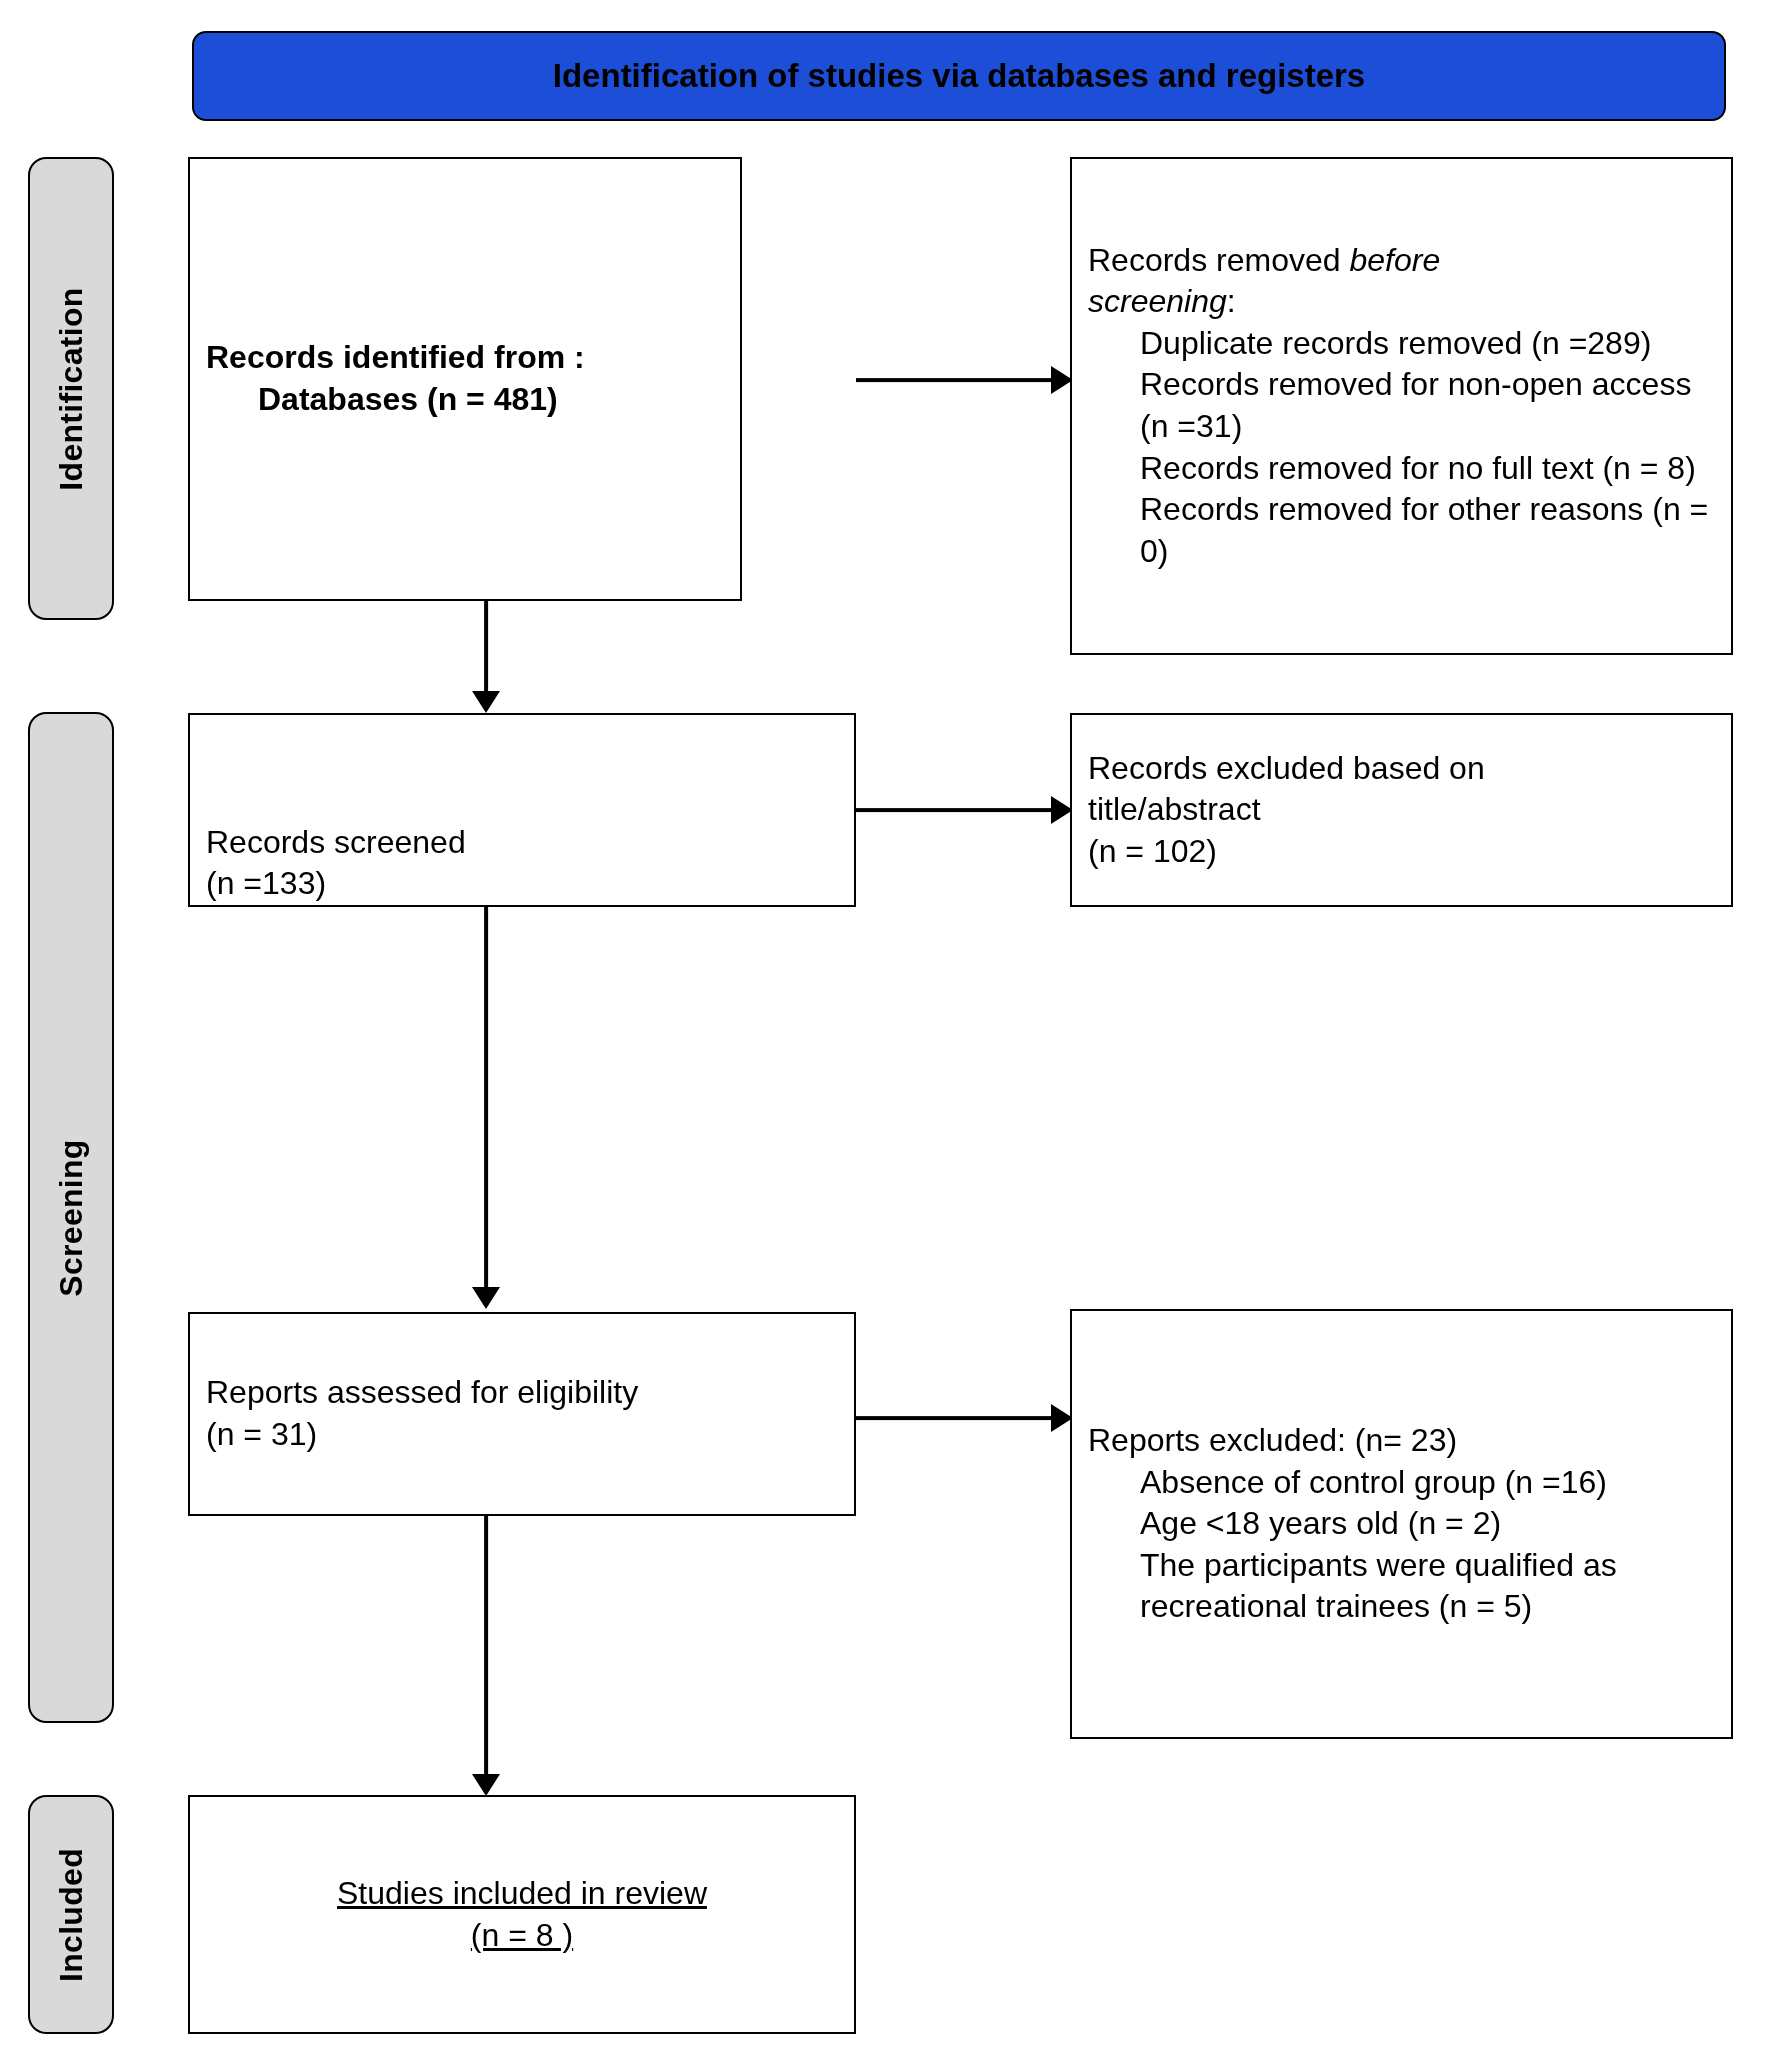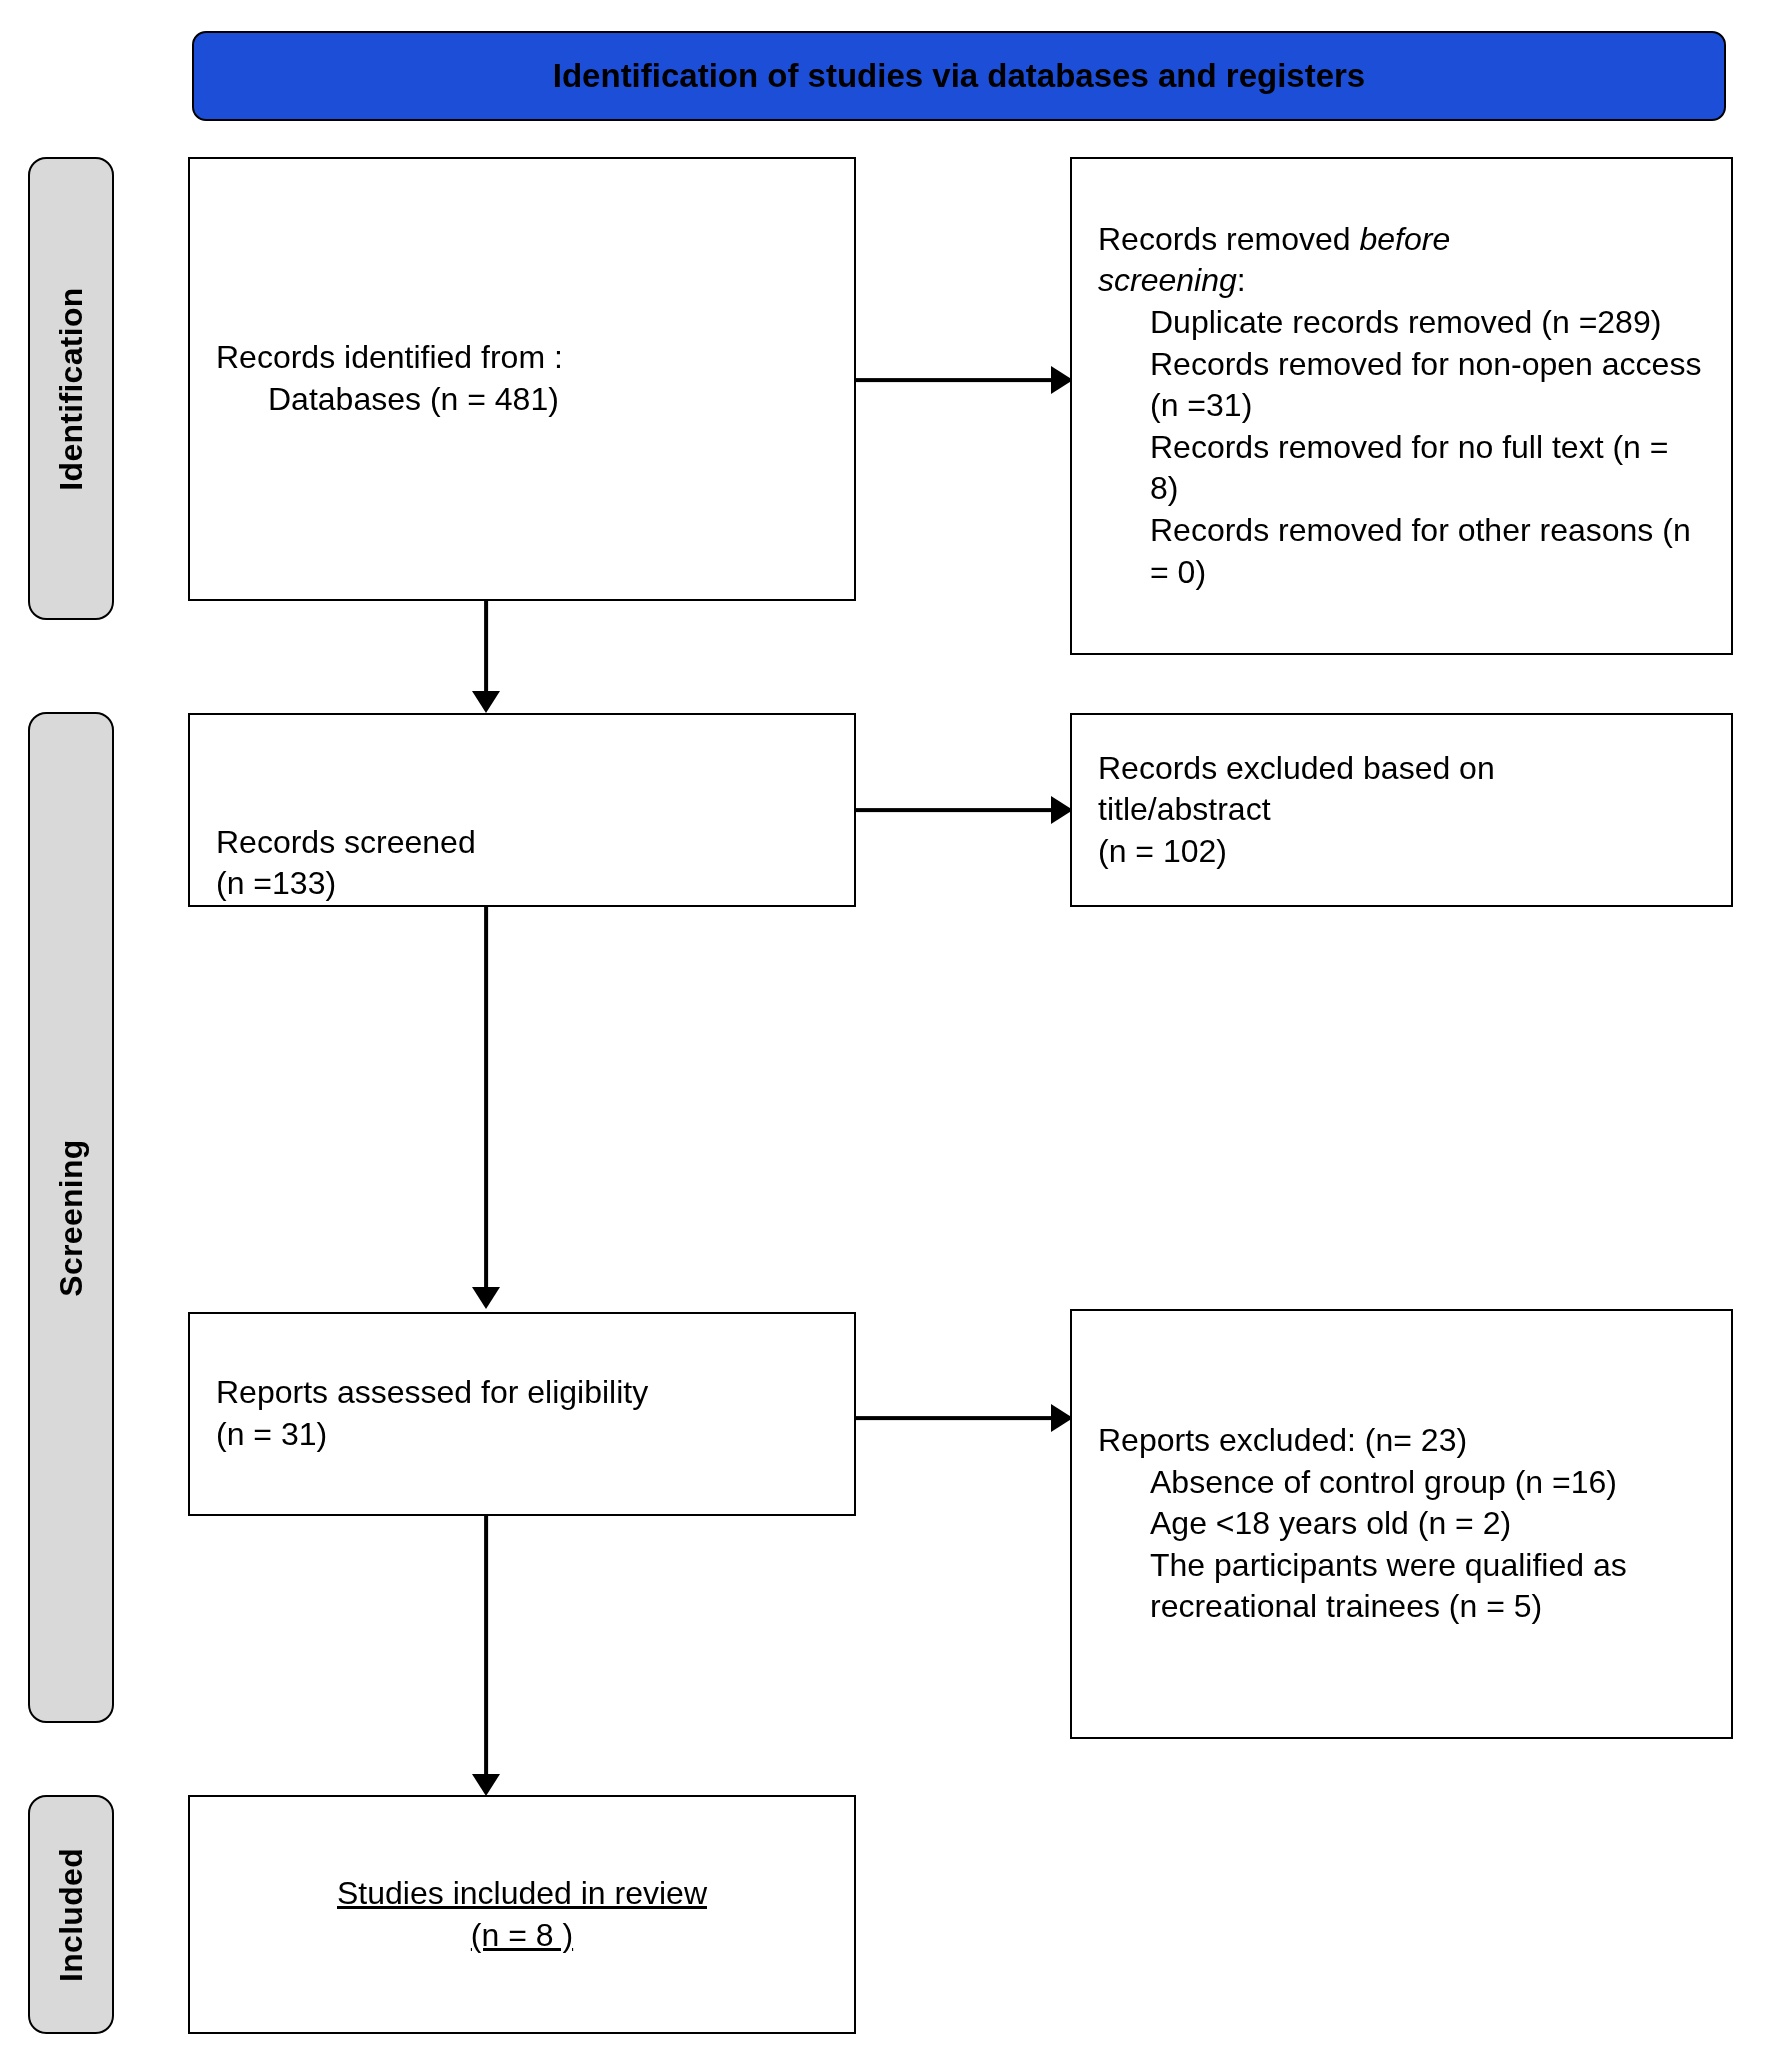--- a/index.html
+++ b/index.html
@@ -63,21 +63,21 @@
     border: 2.7px solid #000000;
     box-sizing: border-box;
     display: flex;
     flex-direction: column;
     justify-content: center;
   }
   .flow-box .box-text {
     font-size: 32px;
     line-height: 1.30;
     color: #000000;
-    padding: 0 26px;
+    padding: 0 16px;
   }
   .flow-box .box-text.centered { text-align: center; }
   .indent-1 { display: block; padding-left: 52px; text-indent: 0; }
   .hang { display: block; padding-left: 52px; text-indent: 0; }
   .ital { font-style: italic; }
 
   
   .arrow-h, .arrow-v {
     position: absolute;
   }
@@ -134,21 +134,21 @@
   </div>
 
   <div class="phase-pill" style="left:28px; top:712px; width:86px; height:1011px;">
     <span class="phase-label">Screening</span>
   </div>
 
   <div class="phase-pill" style="left:28px; top:1795px; width:86px; height:239px;">
     <span class="phase-label">Included</span>
   </div>
 
-  <div class="flow-box" style="left:188px; top:157px; width:668px; height:444px;">
+  <div class="flow-box" style="left:188px; top:157px; width:554px; height:444px;font-weight:bold;">
     <div class="box-text">
       <span>Records identified from :</span><br>
       <span class="indent-1">Databases (n = 481)</span>
     </div>
   </div>
 
   <div class="arrow-h" style="left:856px; top:364px; width:217px; height:32px;">
     <div class="shaft" style="width:198px;"></div>
     <div class="head"></div>
   </div>

